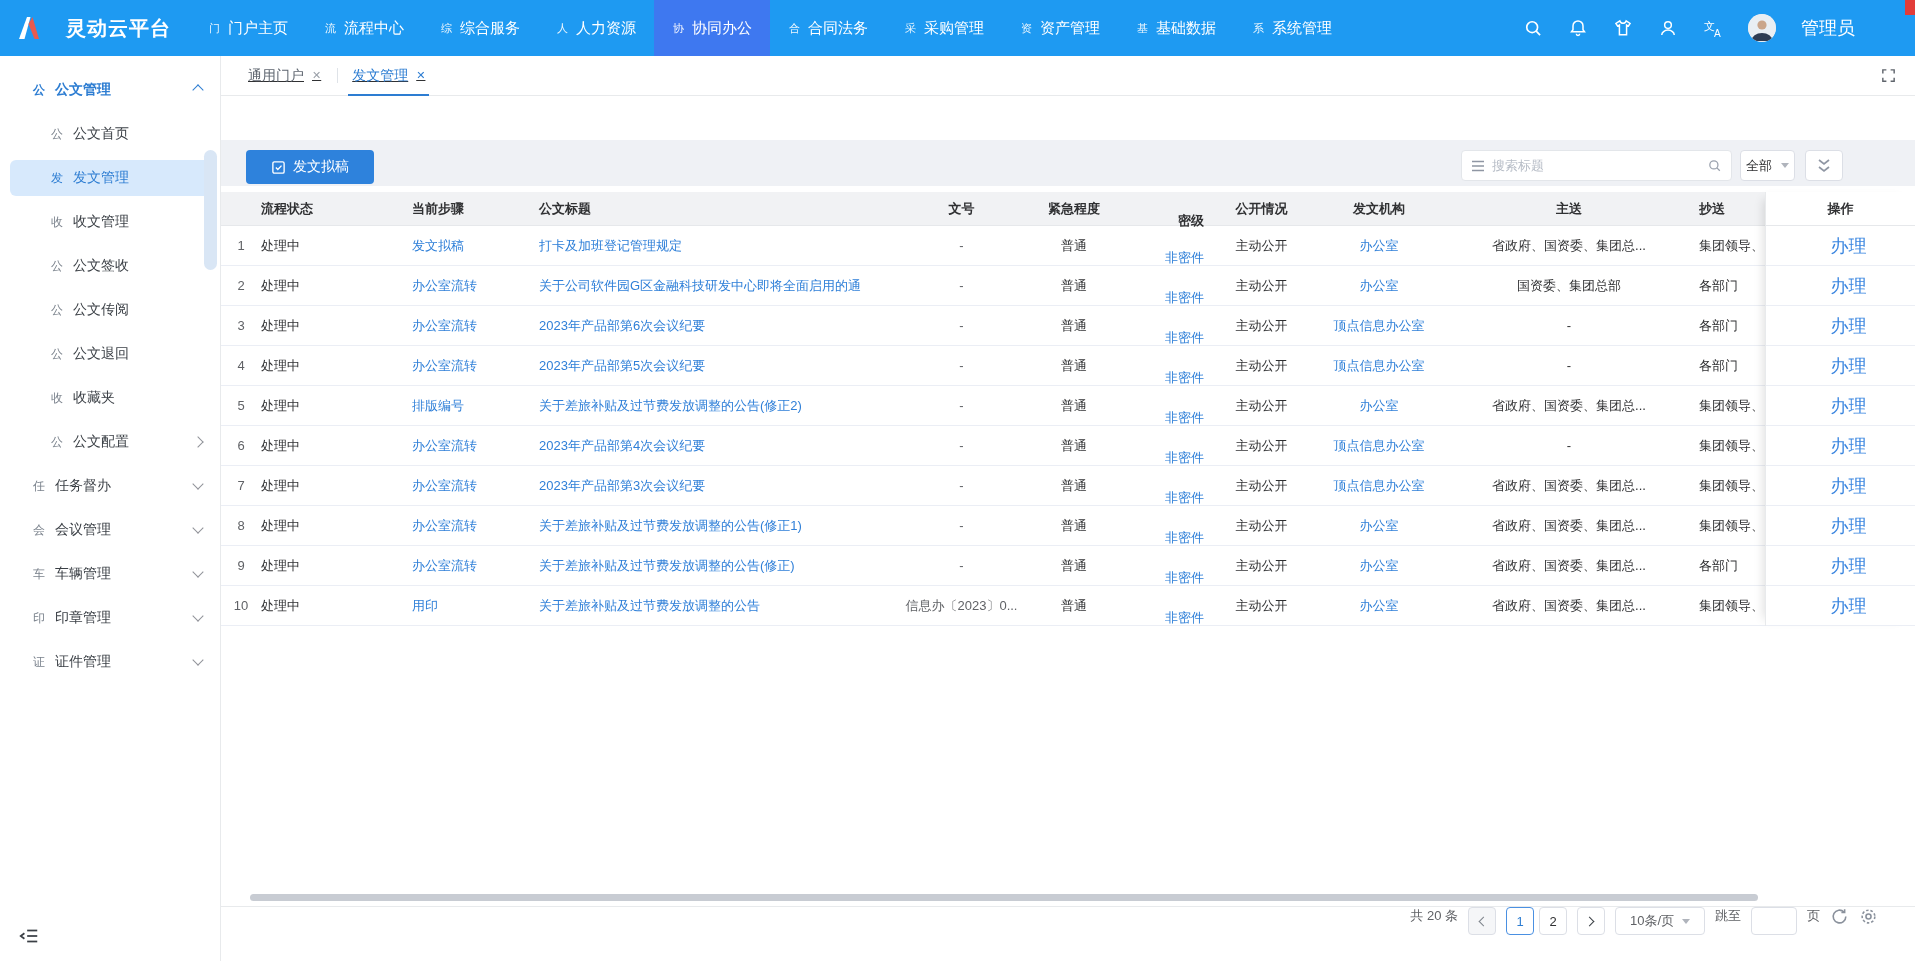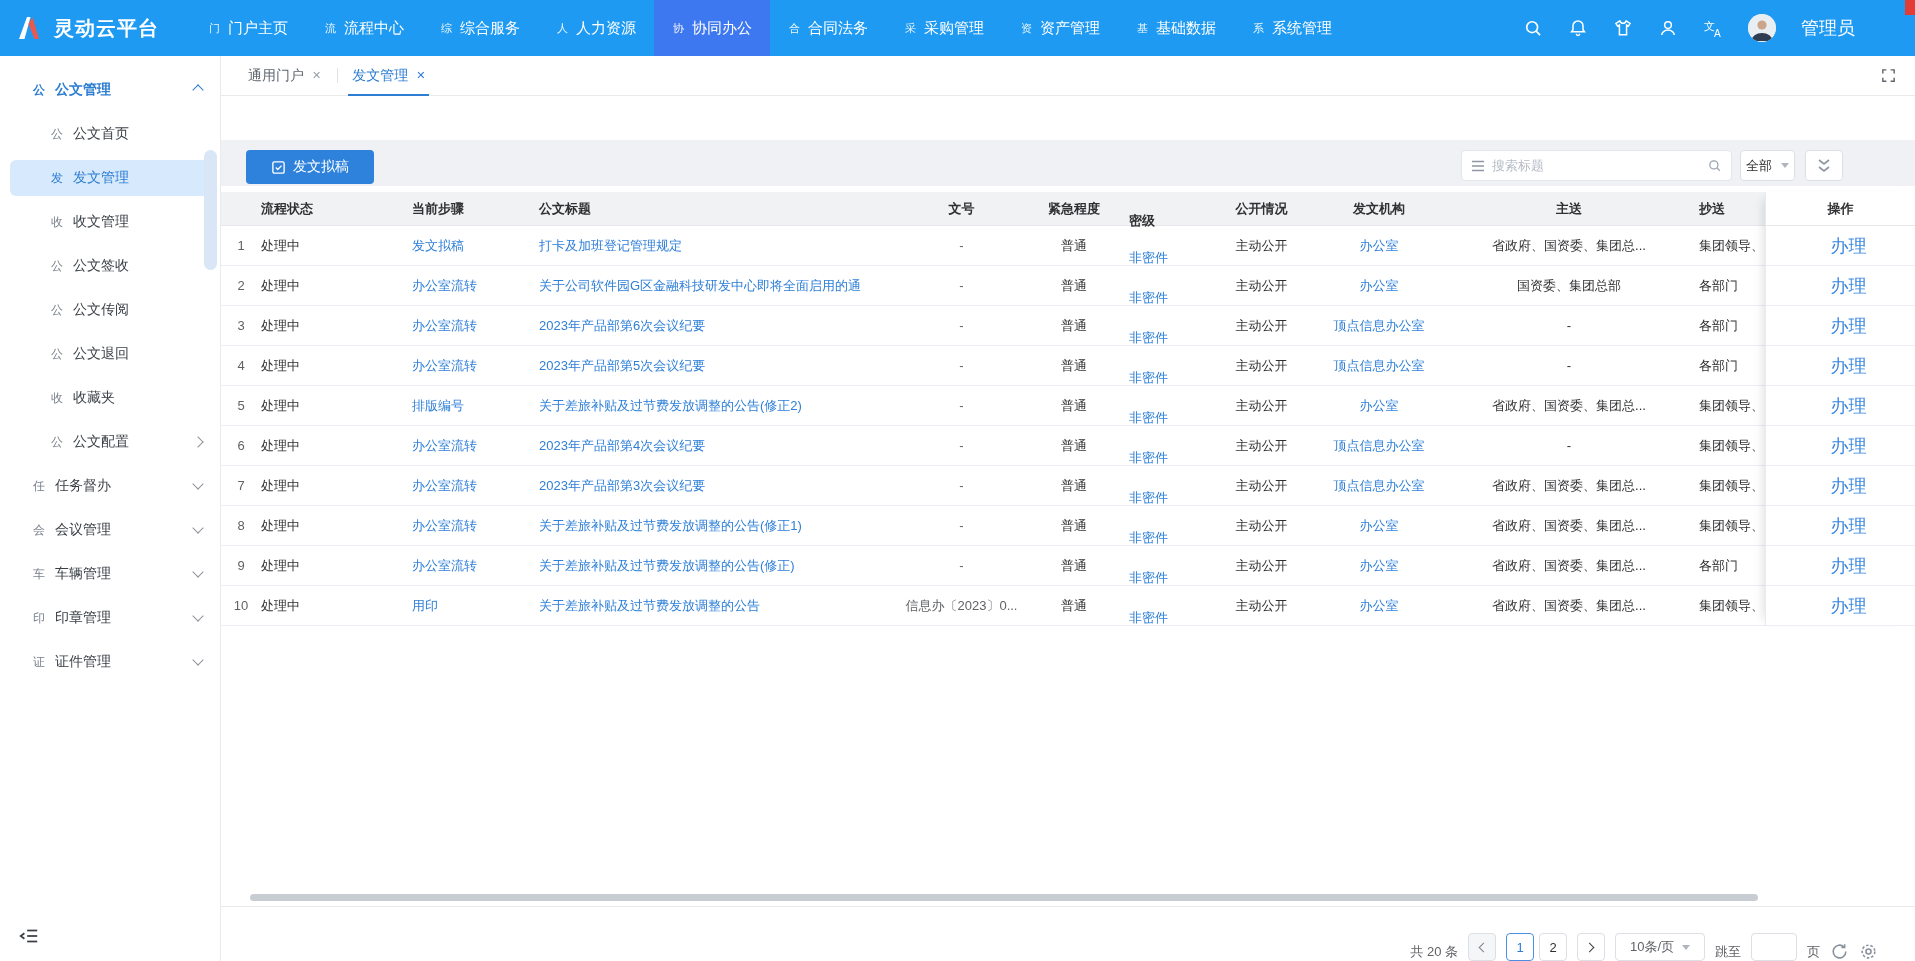--- a/index.html
+++ b/index.html
@@ -8,21 +8,21 @@
     --line:#e8eaec; --rowline:#ebeef5; --hdr-bg:#f1f2f4; --band:#eff1f5; --strip:#f5f6f8;
     --border:#dcdfe6;
   }
   *{margin:0;padding:0;box-sizing:border-box;}
   html,body{width:1915px;height:961px;overflow:hidden;}
   body{font-family:"Liberation Sans","DejaVu Sans",sans-serif;background:#fff;position:relative;color:var(--t1);}
   svg{display:block;}
 
   
   .topnav{position:absolute;left:0;top:0;width:1915px;height:56px;background:var(--nav-bg);display:flex;align-items:center;color:#fff;z-index:30;}
-  .logo{display:flex;align-items:center;gap:12px;padding-left:16px;width:190px;flex:none;}
+  .logo{display:flex;align-items:center;gap:24px;padding-left:16px;width:190px;flex:none;}
   .logo-text{font-size:20px;font-weight:700;letter-spacing:1px;}
   .nav-menu{display:flex;height:56px;align-items:stretch;flex:none;}
   .nav-item{display:flex;align-items:center;gap:7px;padding:0 18px;font-size:15px;cursor:pointer;white-space:nowrap;}
   .nav-item.active{background:var(--nav-active);}
   .nav-ico{font-size:11px;opacity:.92;border:1px solid rgba(255,255,255,.0);line-height:1;}
   .nav-right{margin-left:auto;display:flex;align-items:center;gap:25px;padding-right:60px;}
   .nav-right .icn{width:20px;height:20px;cursor:pointer;}
   .avatar{width:28px;height:28px;border-radius:50%;overflow:hidden;background:#e9eef3;flex:none;cursor:pointer;}
   .username{font-size:18px;cursor:pointer;}
   .corner-badge{position:absolute;right:0;top:0;width:10px;height:15px;background:#e23c39;z-index:40;}
@@ -44,21 +44,21 @@
   .chev{width:8px;height:8px;border-right:1.4px solid #909399;border-bottom:1.4px solid #909399;position:absolute;right:18px;}
   .chev.up{transform:rotate(225deg);border-color:var(--accent);}
   .chev.down{transform:rotate(45deg);margin-top:-4px;}
   .chev.right{transform:rotate(-45deg);}
   .side-scrollthumb{position:absolute;right:3px;top:94px;width:13px;height:120px;background:#d9e6f5;border-radius:7px;}
   .collapse-btn{position:absolute;left:18px;bottom:14px;cursor:pointer;}
 
   
   .content{position:absolute;left:221px;top:56px;right:0;bottom:0;background:#fff;}
 
-  .tabbar{position:absolute;left:0;top:0;right:0;height:40px;border-bottom:1px solid var(--line);background:#fff;display:flex;align-items:center;}
+  .tabbar{position:absolute;left:0;top:0;right:0;height:40px;border-bottom:1px solid var(--line);background:#fff;display:flex;align-items:center;text-decoration:underline;}
   .wtab{display:flex;align-items:center;gap:8px;font-size:14px;height:40px;padding:0 4px;cursor:pointer;position:relative;}
   .wtab .x{font-size:11px;color:#9aa0a8;}
   .wtab.t1{margin-left:23px;color:#5f6670;}
   .wtab.t2{margin-left:10px;color:var(--accent);}
   .wtab.t2 .x{color:var(--accent);}
   .wtab.t2::after{content:"";position:absolute;left:0;right:0;bottom:0;height:2px;background:var(--accent);}
   .tab-sep{width:1px;height:15px;background:#dfe3e8;margin-left:12px;}
   .fullscreen{margin-left:auto;margin-right:18px;cursor:pointer;}
 
   .subtabs{position:absolute;left:0;top:40px;right:0;height:44px;background:var(--strip);}
@@ -79,37 +79,37 @@
   .thead,.trow{display:flex;white-space:nowrap;width:1758px;}
   .thead{height:34px;background:var(--hdr-bg);border-bottom:1px solid #e6e8eb;font-weight:700;font-size:13px;align-items:center;color:var(--t1);}
   .trow{height:40px;background:#fff;border-bottom:1px solid var(--rowline);font-size:13px;align-items:center;}
   .cell{overflow:hidden;flex:none;}
   .c-idx{width:40px;text-align:center;color:var(--t2);}
   .c-status{width:141px;text-align:left;}
   .c-step{width:125px;text-align:left;padding-left:10px;}
   .c-title{width:377px;text-align:left;padding-left:12px;}
   .c-docno{width:115px;text-align:center;color:var(--t2);}
   .c-urgency{width:110px;text-align:center;}
-  .c-secrecy{width:75px;text-align:left;margin-top:24px;}
+  .c-secrecy{width:75px;text-align:right;margin-top:24px;}
   .c-publicity{width:115px;text-align:center;}
   .c-org{width:120px;text-align:center;}
   .c-main{width:260px;text-align:center;}
   .c-copy{width:280px;text-align:left;}
   .thead .c-docno,.thead .c-idx{color:var(--t1);}
   .blue{color:var(--link);}
   .c-title.blue{cursor:pointer;}
 
   .fixedcol{position:absolute;top:136px;right:0;width:150px;height:434px;background:#fff;border-left:1px solid var(--line);box-shadow:-8px 0 10px -7px rgba(0,0,0,.14);z-index:5;}
   .fixedcol .fhead{height:34px;display:flex;align-items:center;justify-content:center;font-size:13px;font-weight:700;border-bottom:1px solid #e6e8eb;background:#fff;}
   .fixedcol .fcell{height:40px;display:flex;align-items:center;justify-content:center;font-size:18px;border-bottom:1px solid var(--rowline);color:#3a86e0;cursor:pointer;padding-left:16px;}
 
   .hscroll{position:absolute;left:29px;top:838px;width:1508px;height:7px;background:#c8ccd3;border-radius:4px;cursor:pointer;}
 
   
-  .bottombar{position:absolute;left:0;right:0;top:850px;bottom:0;background:#fff;border-top:1px solid var(--line);display:flex;align-items:flex-end;justify-content:flex-end;padding-right:37px;gap:10px;font-size:13px;color:var(--t2);}
+  .bottombar{position:absolute;left:0;right:0;top:850px;bottom:0;background:#fff;border-top:1px solid var(--line);display:flex;align-items:flex-start;justify-content:flex-end;padding-right:37px;gap:10px;font-size:13px;color:var(--t2);}
   .pgbox{height:28px;min-width:28px;border:1px solid var(--border);border-radius:4px;background:#fff;display:flex;align-items:center;justify-content:center;cursor:pointer;color:var(--t1);}
   .pgbox.disabled{background:#f5f6f8;cursor:default;}
   .pgbox.page{width:28px;}
   .pgbox.page.current{border-color:#4a90e2;color:#2d7dd2;}
   .pg-arrow{width:7px;height:7px;border-right:1.6px solid #7e848c;border-bottom:1.6px solid #7e848c;}
   .pg-arrow.left{transform:rotate(135deg);margin-left:3px;}
   .pg-arrow.right{transform:rotate(-45deg);margin-right:3px;border-color:#3a3f45;}
   .pagesize{width:90px;height:28px;border:1px solid var(--border);border-radius:4px;display:flex;align-items:center;justify-content:center;gap:8px;cursor:pointer;color:var(--t2);}
   .jumpinput{width:46px;height:28px;border:1px solid var(--border);border-radius:4px;outline:none;font-family:inherit;font-size:13px;text-align:center;}
   .icnbtn{cursor:pointer;}

